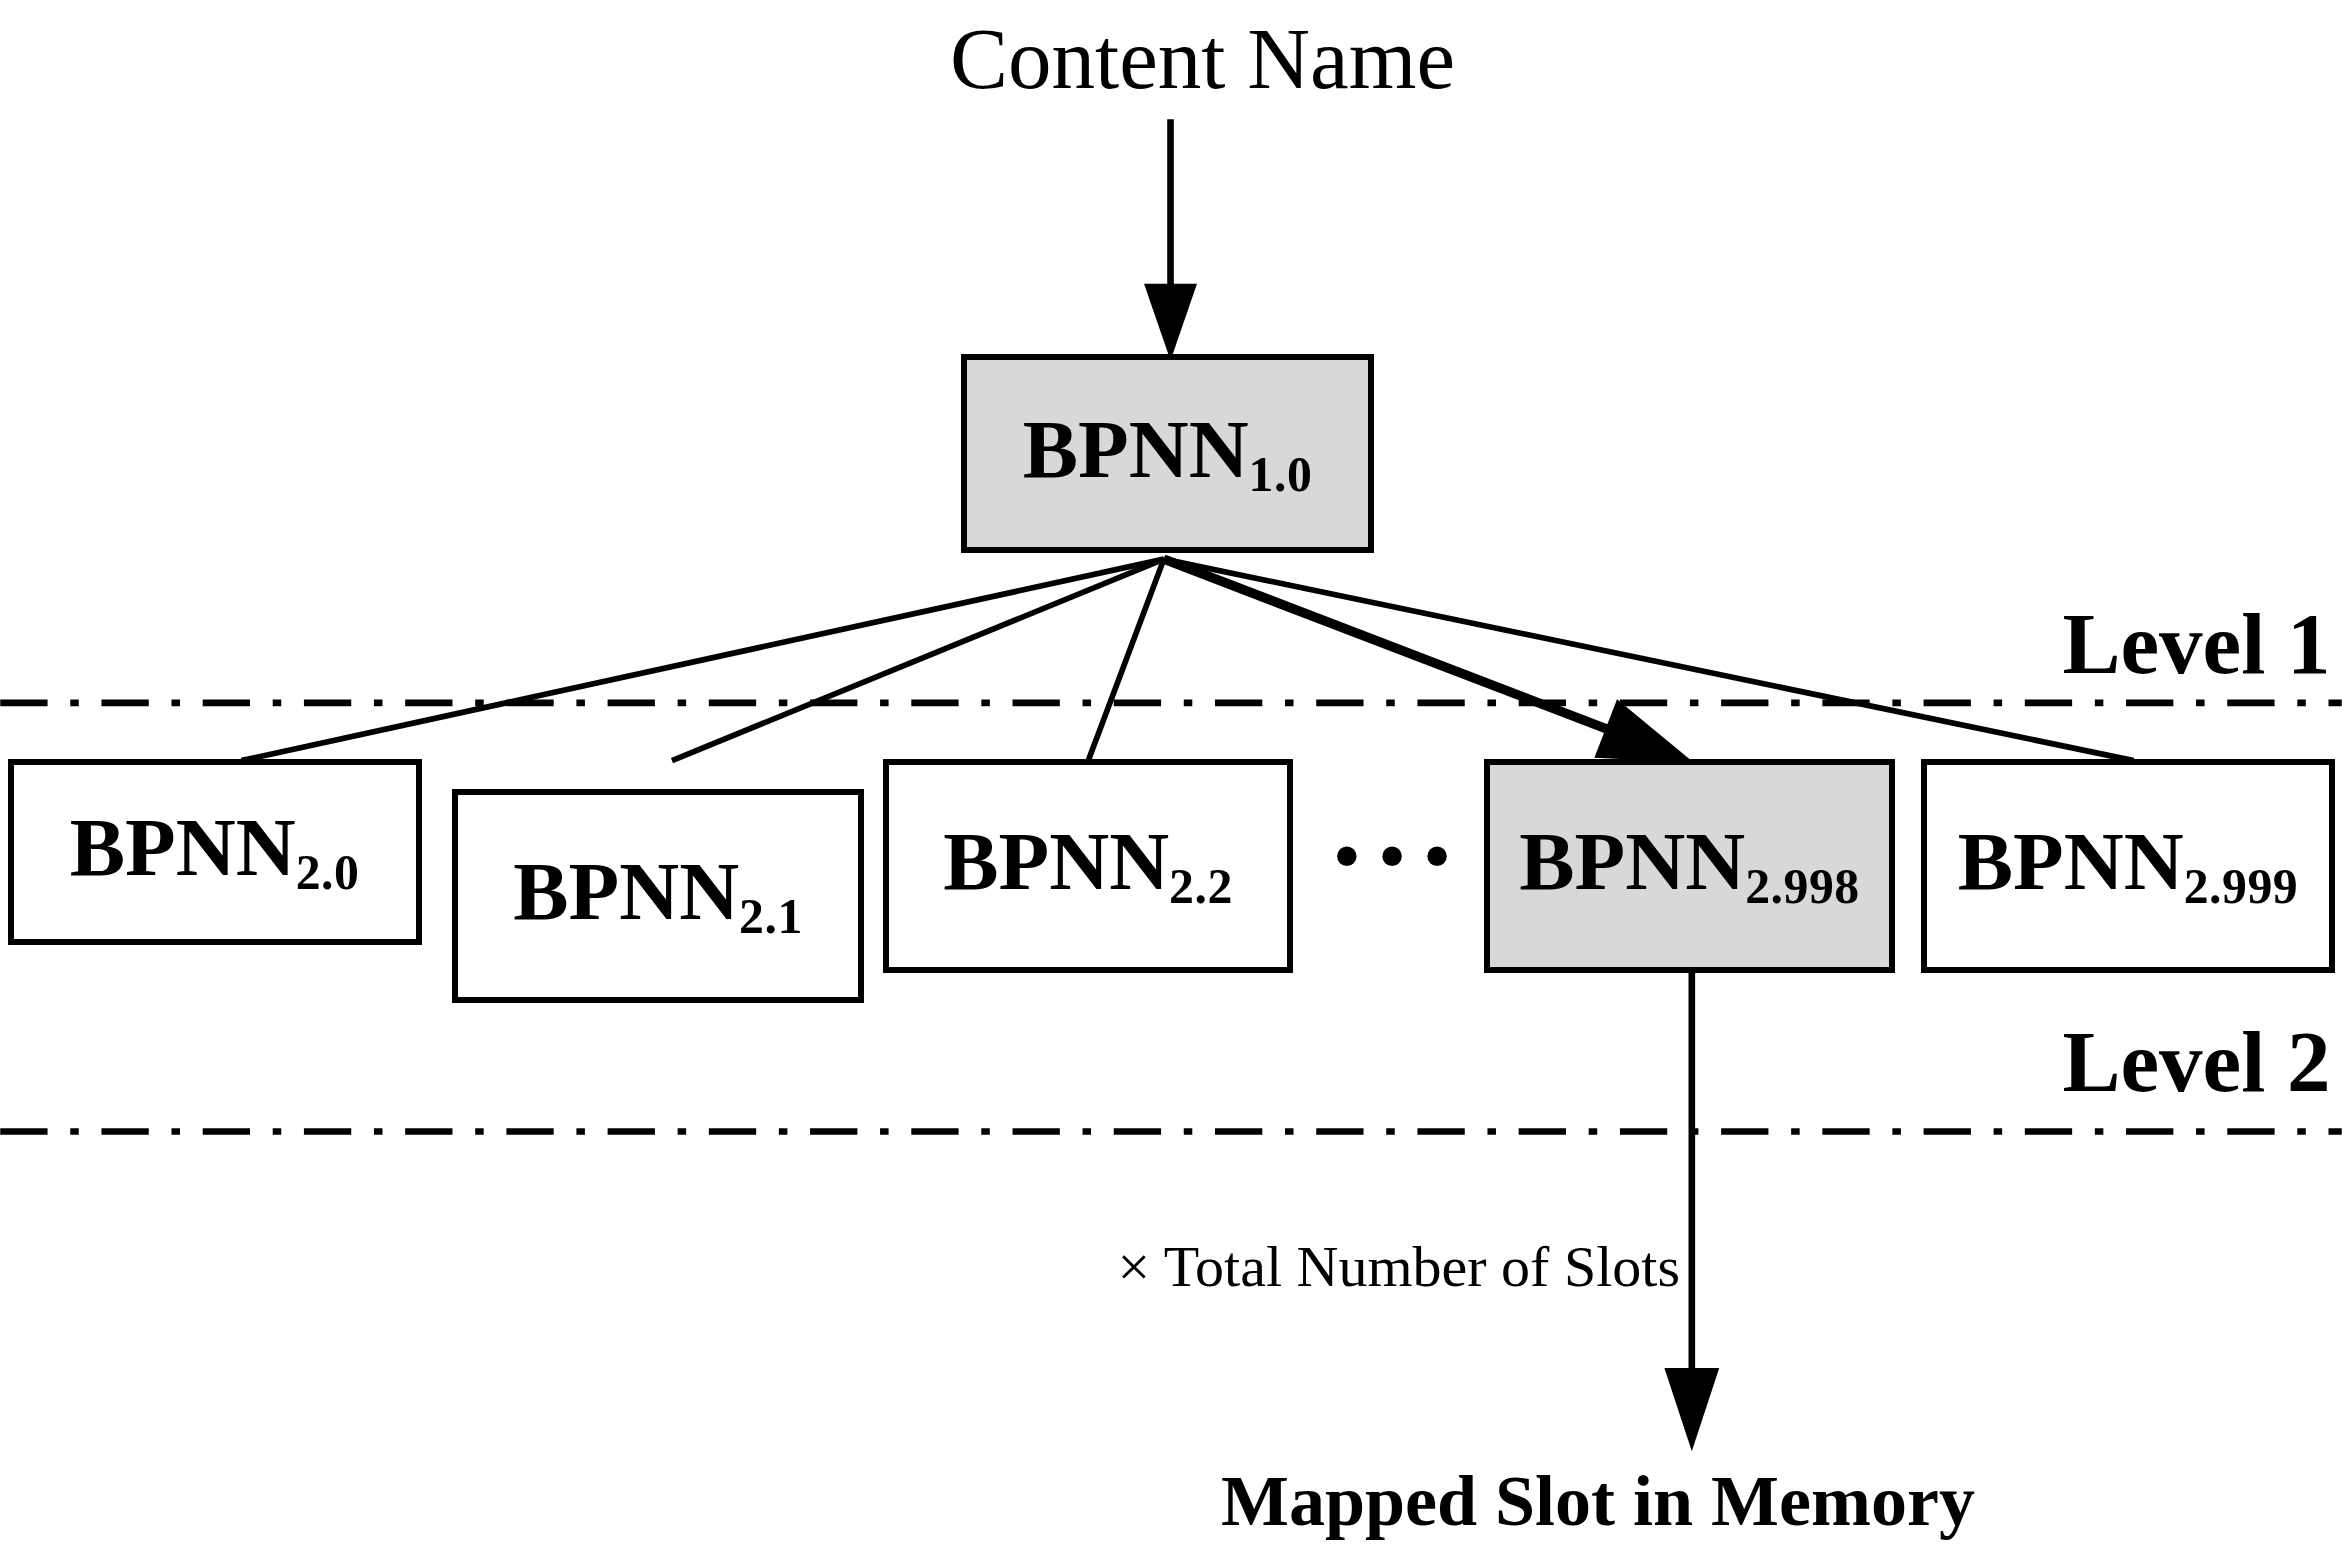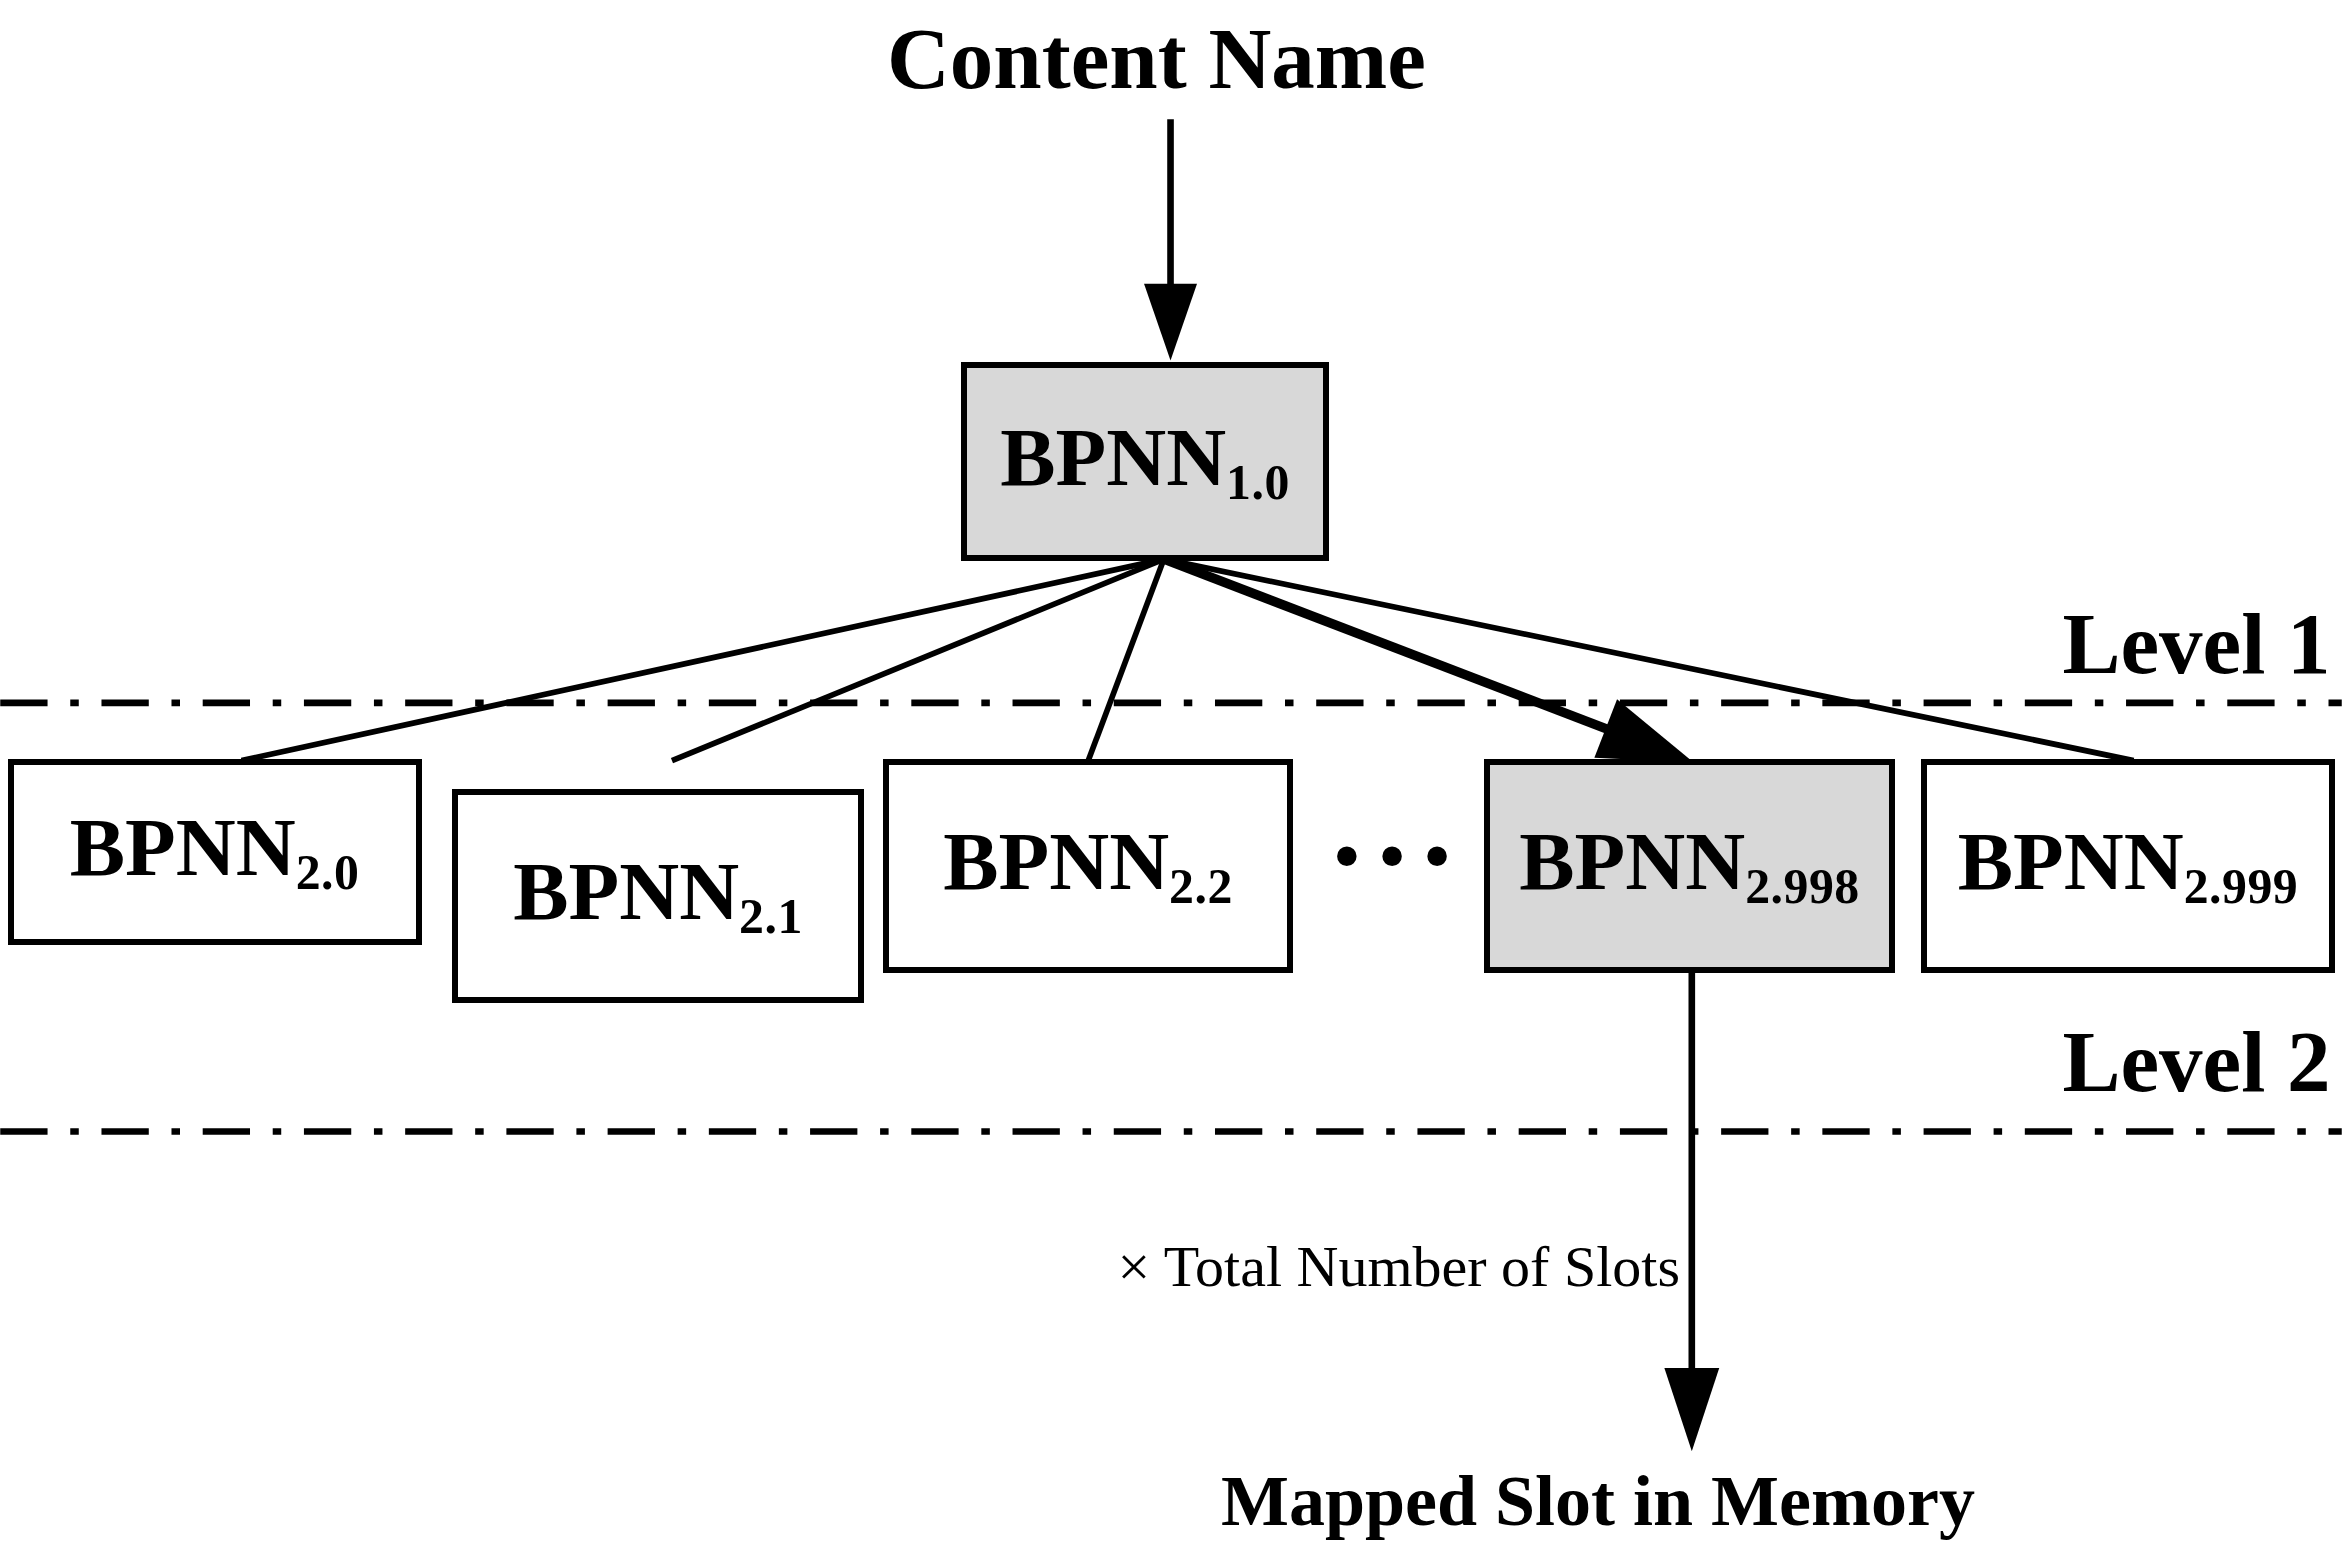--- a/index.html
+++ b/index.html
@@ -24,22 +24,22 @@
   }
   .thin   { stroke: #000000; stroke-width: 6;  fill: none; }
   .thick  { stroke: #000000; stroke-width: 10; fill: none; }
   .arrowline { stroke: #000000; stroke-width: 7; fill: none; }
   .dashdot{ stroke: #000000; stroke-width: 7;  fill: none; stroke-dasharray: 50 24 9 24; }
   .head   { fill: #000000; stroke: none; }
 
   .title-label {
     position: absolute;
     left: 887px; top: 15px; width: 568px;
-    text-align: left;
-    font-weight: bold;
+    text-align: right;
+    font-weight: normal;
     font-size: 87px;
     line-height: 1;
     white-space: nowrap;
   }
   .node {
     position: absolute;
     box-sizing: border-box;
     border: 6.6px solid #000000;
     background: #ffffff;
     display: flex;
@@ -49,21 +49,21 @@
     font-size: 83px;
     line-height: 1;
     white-space: nowrap;
   }
   .node.highlight { background: #d8d8d8; }
   .node .sub {
     font-size: 0.60em;
     vertical-align: -0.28em;
     letter-spacing: 0.01em;
   }
-  .node-root { left: 961px; top: 362px; width: 368px; height: 199px; }
+  .node-root { left: 961px; top: 354px; width: 413px; height: 199px; }
   .node-c0   { left: 7.6px;    top: 759px; width: 414px; height: 186px; }
   .node-c1   { left: 452px;  top: 759px; width: 412px; height: 214px; margin-top: 30px; }
   .node-c2   { left: 883px;  top: 759px; width: 410px; height: 214px; }
   .node-c3   { left: 1484px; top: 759px; width: 411px; height: 214px; }
   .node-c4   { left: 1921px; top: 759px; width: 414px; height: 214px; justify-content: center; }
 
   .ellipsis {
     position: absolute;
     left: 1312px; top: 820px; width: 180px;
     text-align: center;

